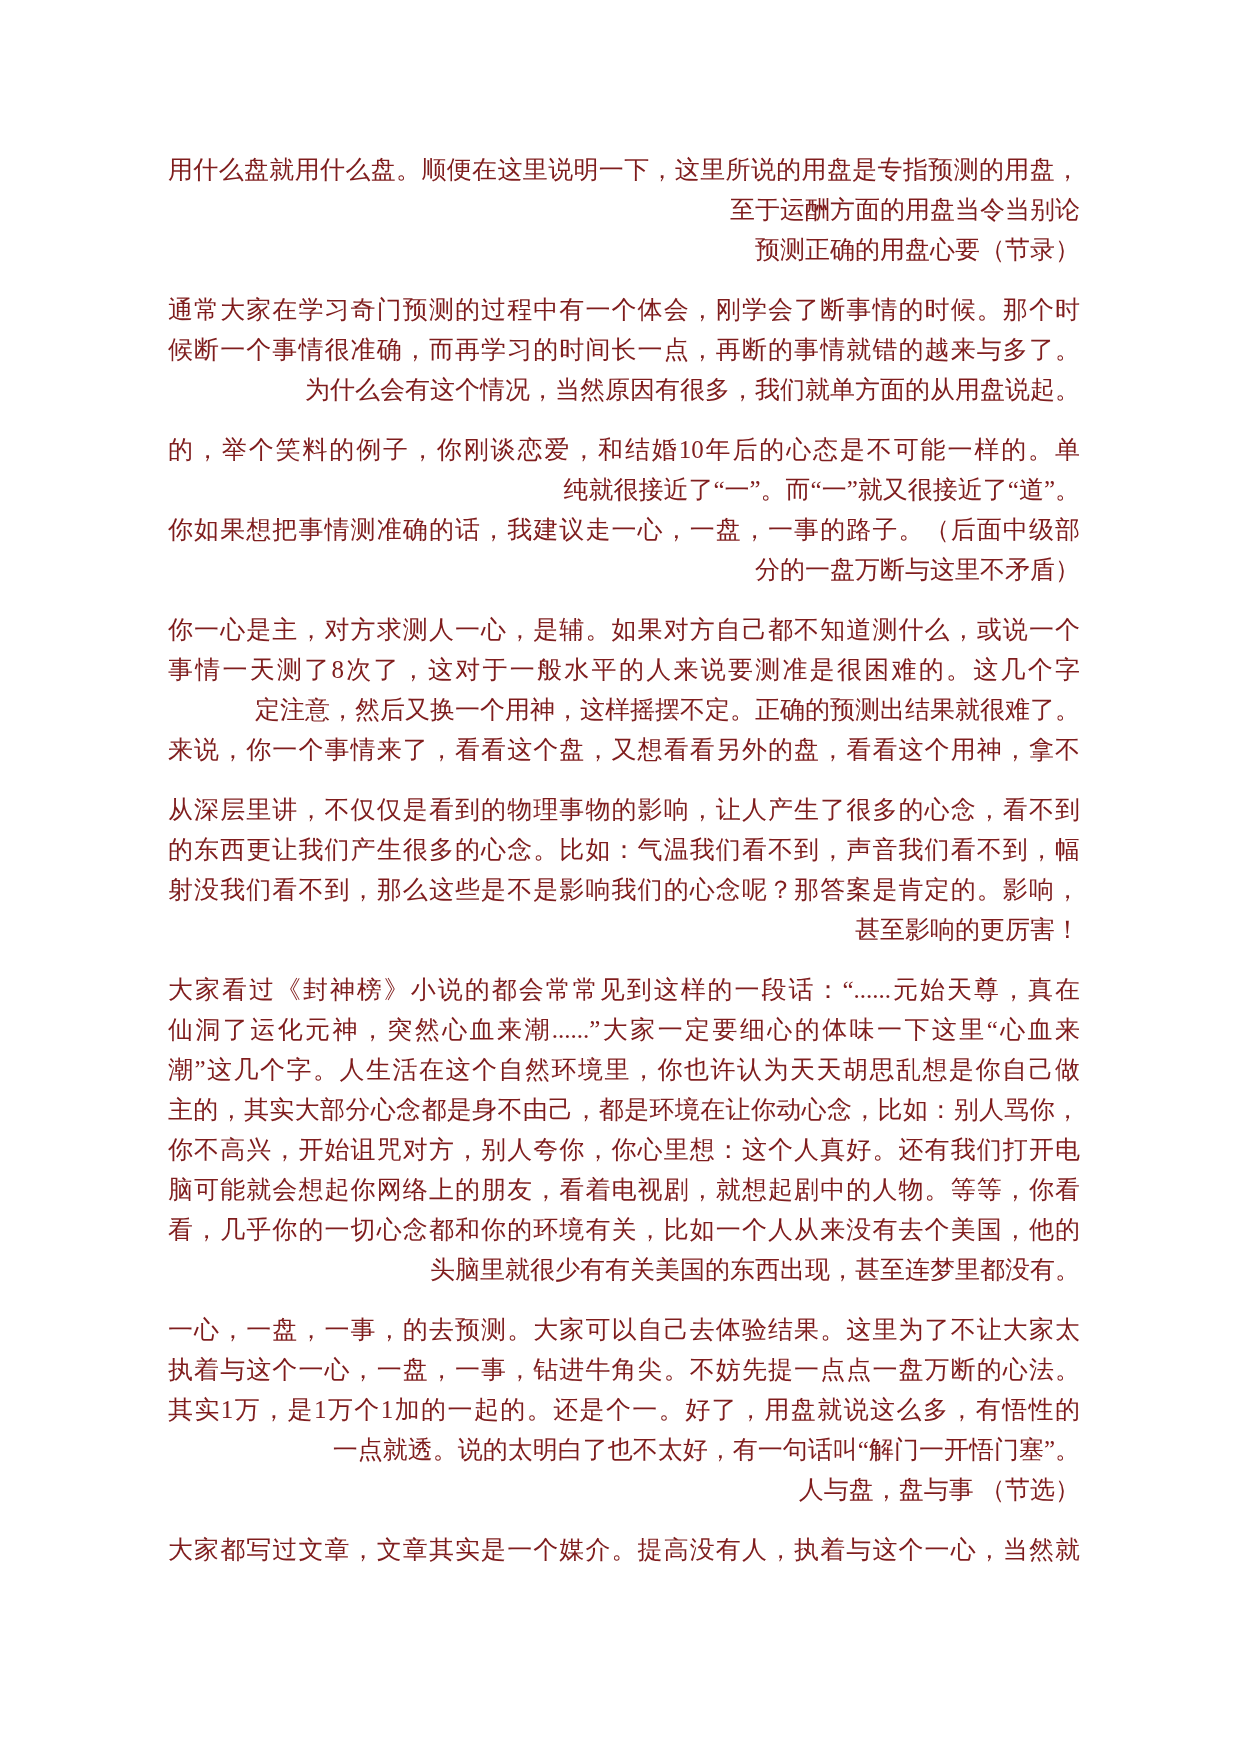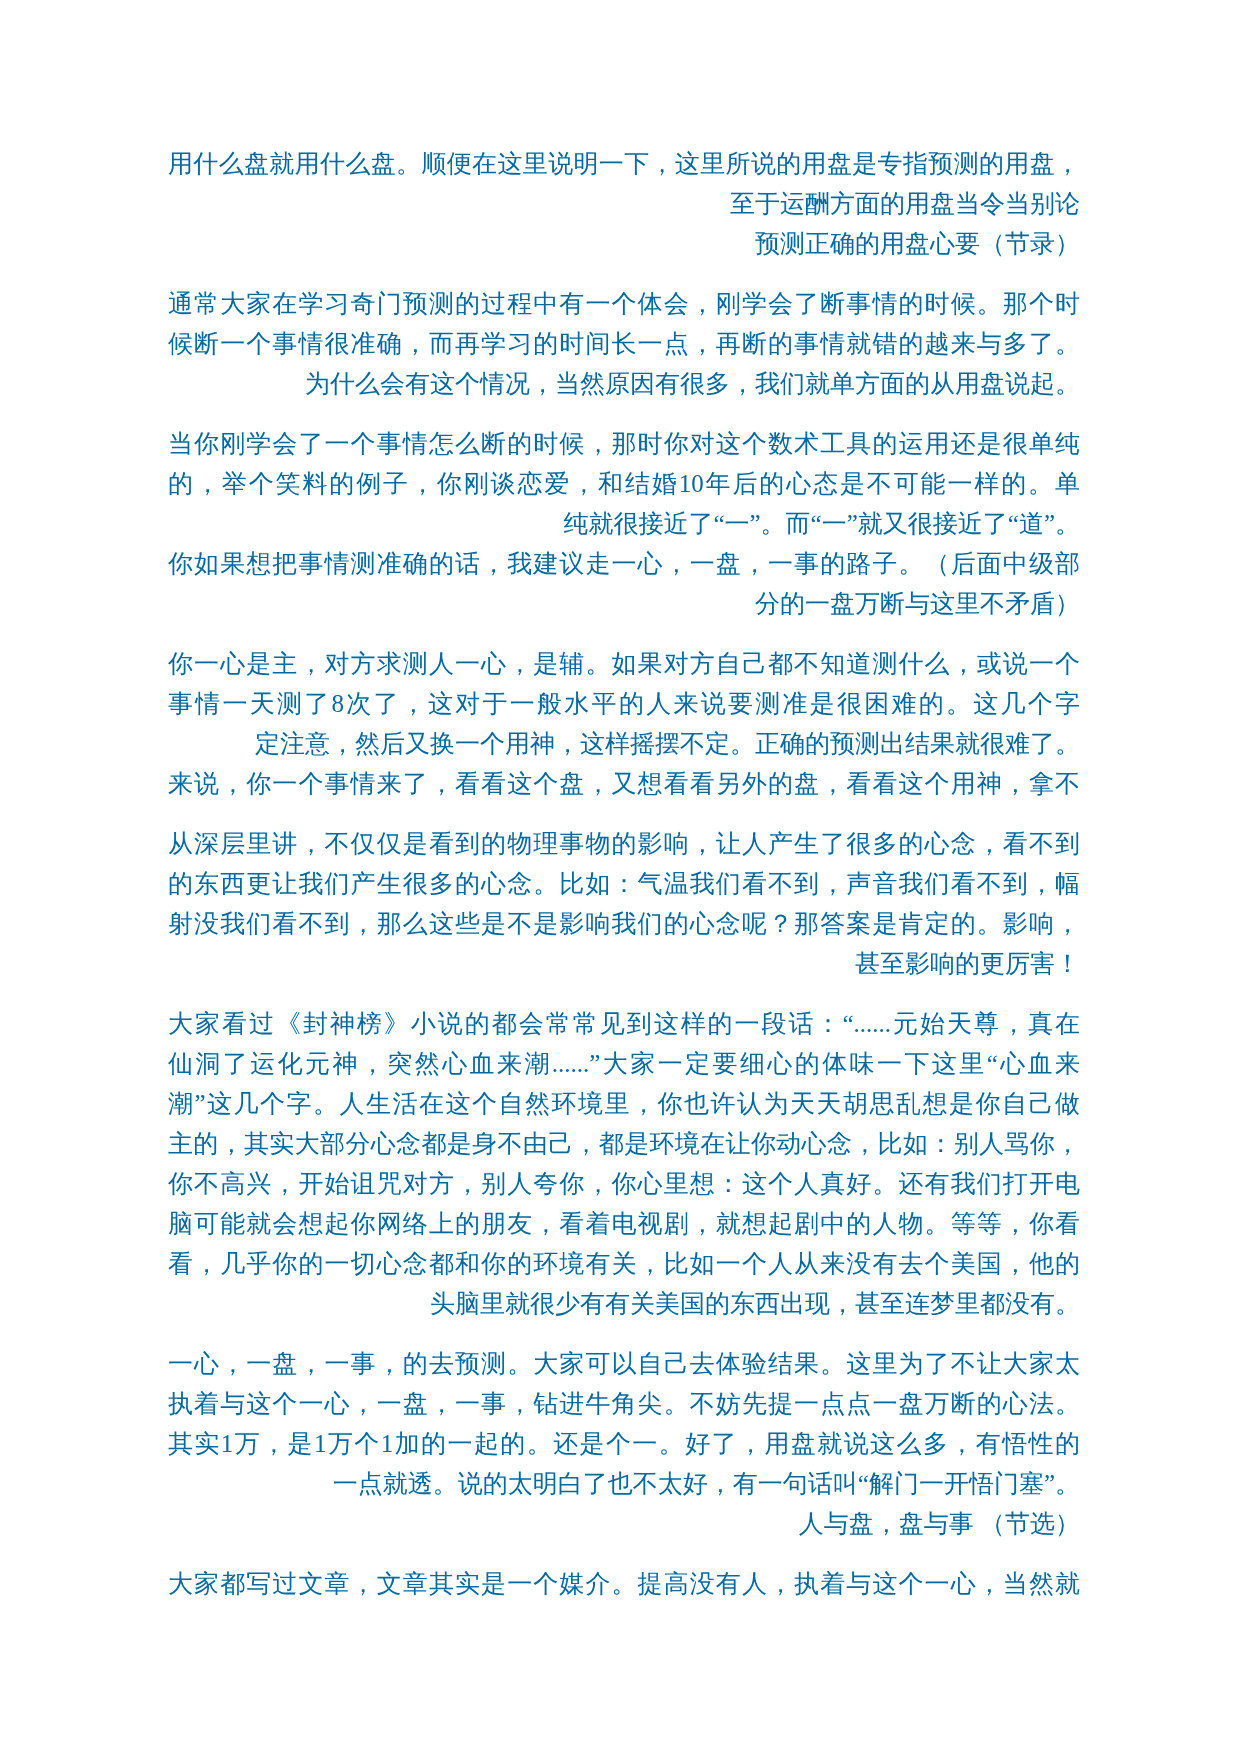--- a/index.html
+++ b/index.html
@@ -14,23 +14,23 @@
   .page {
     position: relative;
     width: 1240px;
     height: 1754px;
     background: #ffffff;
     overflow: hidden;
   }
   .content {
     position: absolute;
     left: 168px;
-    top: 144px;
+    top: 150px;
     width: 912px;
-    color: #0369a1;
+    color: #7f1d1d;
     font-size: 25px;
     line-height: 40px;
   }
   .para { margin-bottom: 20px; }
   .line {
     min-height: 40px;
     text-align: right;
   }
   
   .line.jl {
@@ -50,21 +50,20 @@
       <div class="line">预测正确的用盘心要（节录）</div>
     </div>
 
     <div class="para">
       <div class="line jl">通常大家在学习奇门预测的过程中有一个体会，刚学会了断事情的时候。那个时</div>
       <div class="line jl">候断一个事情很准确，而再学习的时间长一点，再断的事情就错的越来与多了。</div>
       <div class="line">为什么会有这个情况，当然原因有很多，我们就单方面的从用盘说起。</div>
     </div>
 
     <div class="para">
-      <div class="line jl">当你刚学会了一个事情怎么断的时候，那时你对这个数术工具的运用还是很单纯</div>
       <div class="line jl">的，举个笑料的例子，你刚谈恋爱，和结婚10年后的心态是不可能一样的。单</div>
       <div class="line">纯就很接近了“一”。而“一”就又很接近了“道”。</div>
       <div class="line jl">你如果想把事情测准确的话，我建议走一心，一盘，一事的路子。（后面中级部</div>
       <div class="line">分的一盘万断与这里不矛盾）</div>
     </div>
 
     <div class="para">
       <div class="line jl">你一心是主，对方求测人一心，是辅。如果对方自己都不知道测什么，或说一个</div>
       <div class="line jl">事情一天测了8次了，这对于一般水平的人来说要测准是很困难的。这几个字</div>
       <div class="line">定注意，然后又换一个用神，这样摇摆不定。正确的预测出结果就很难了。</div>

